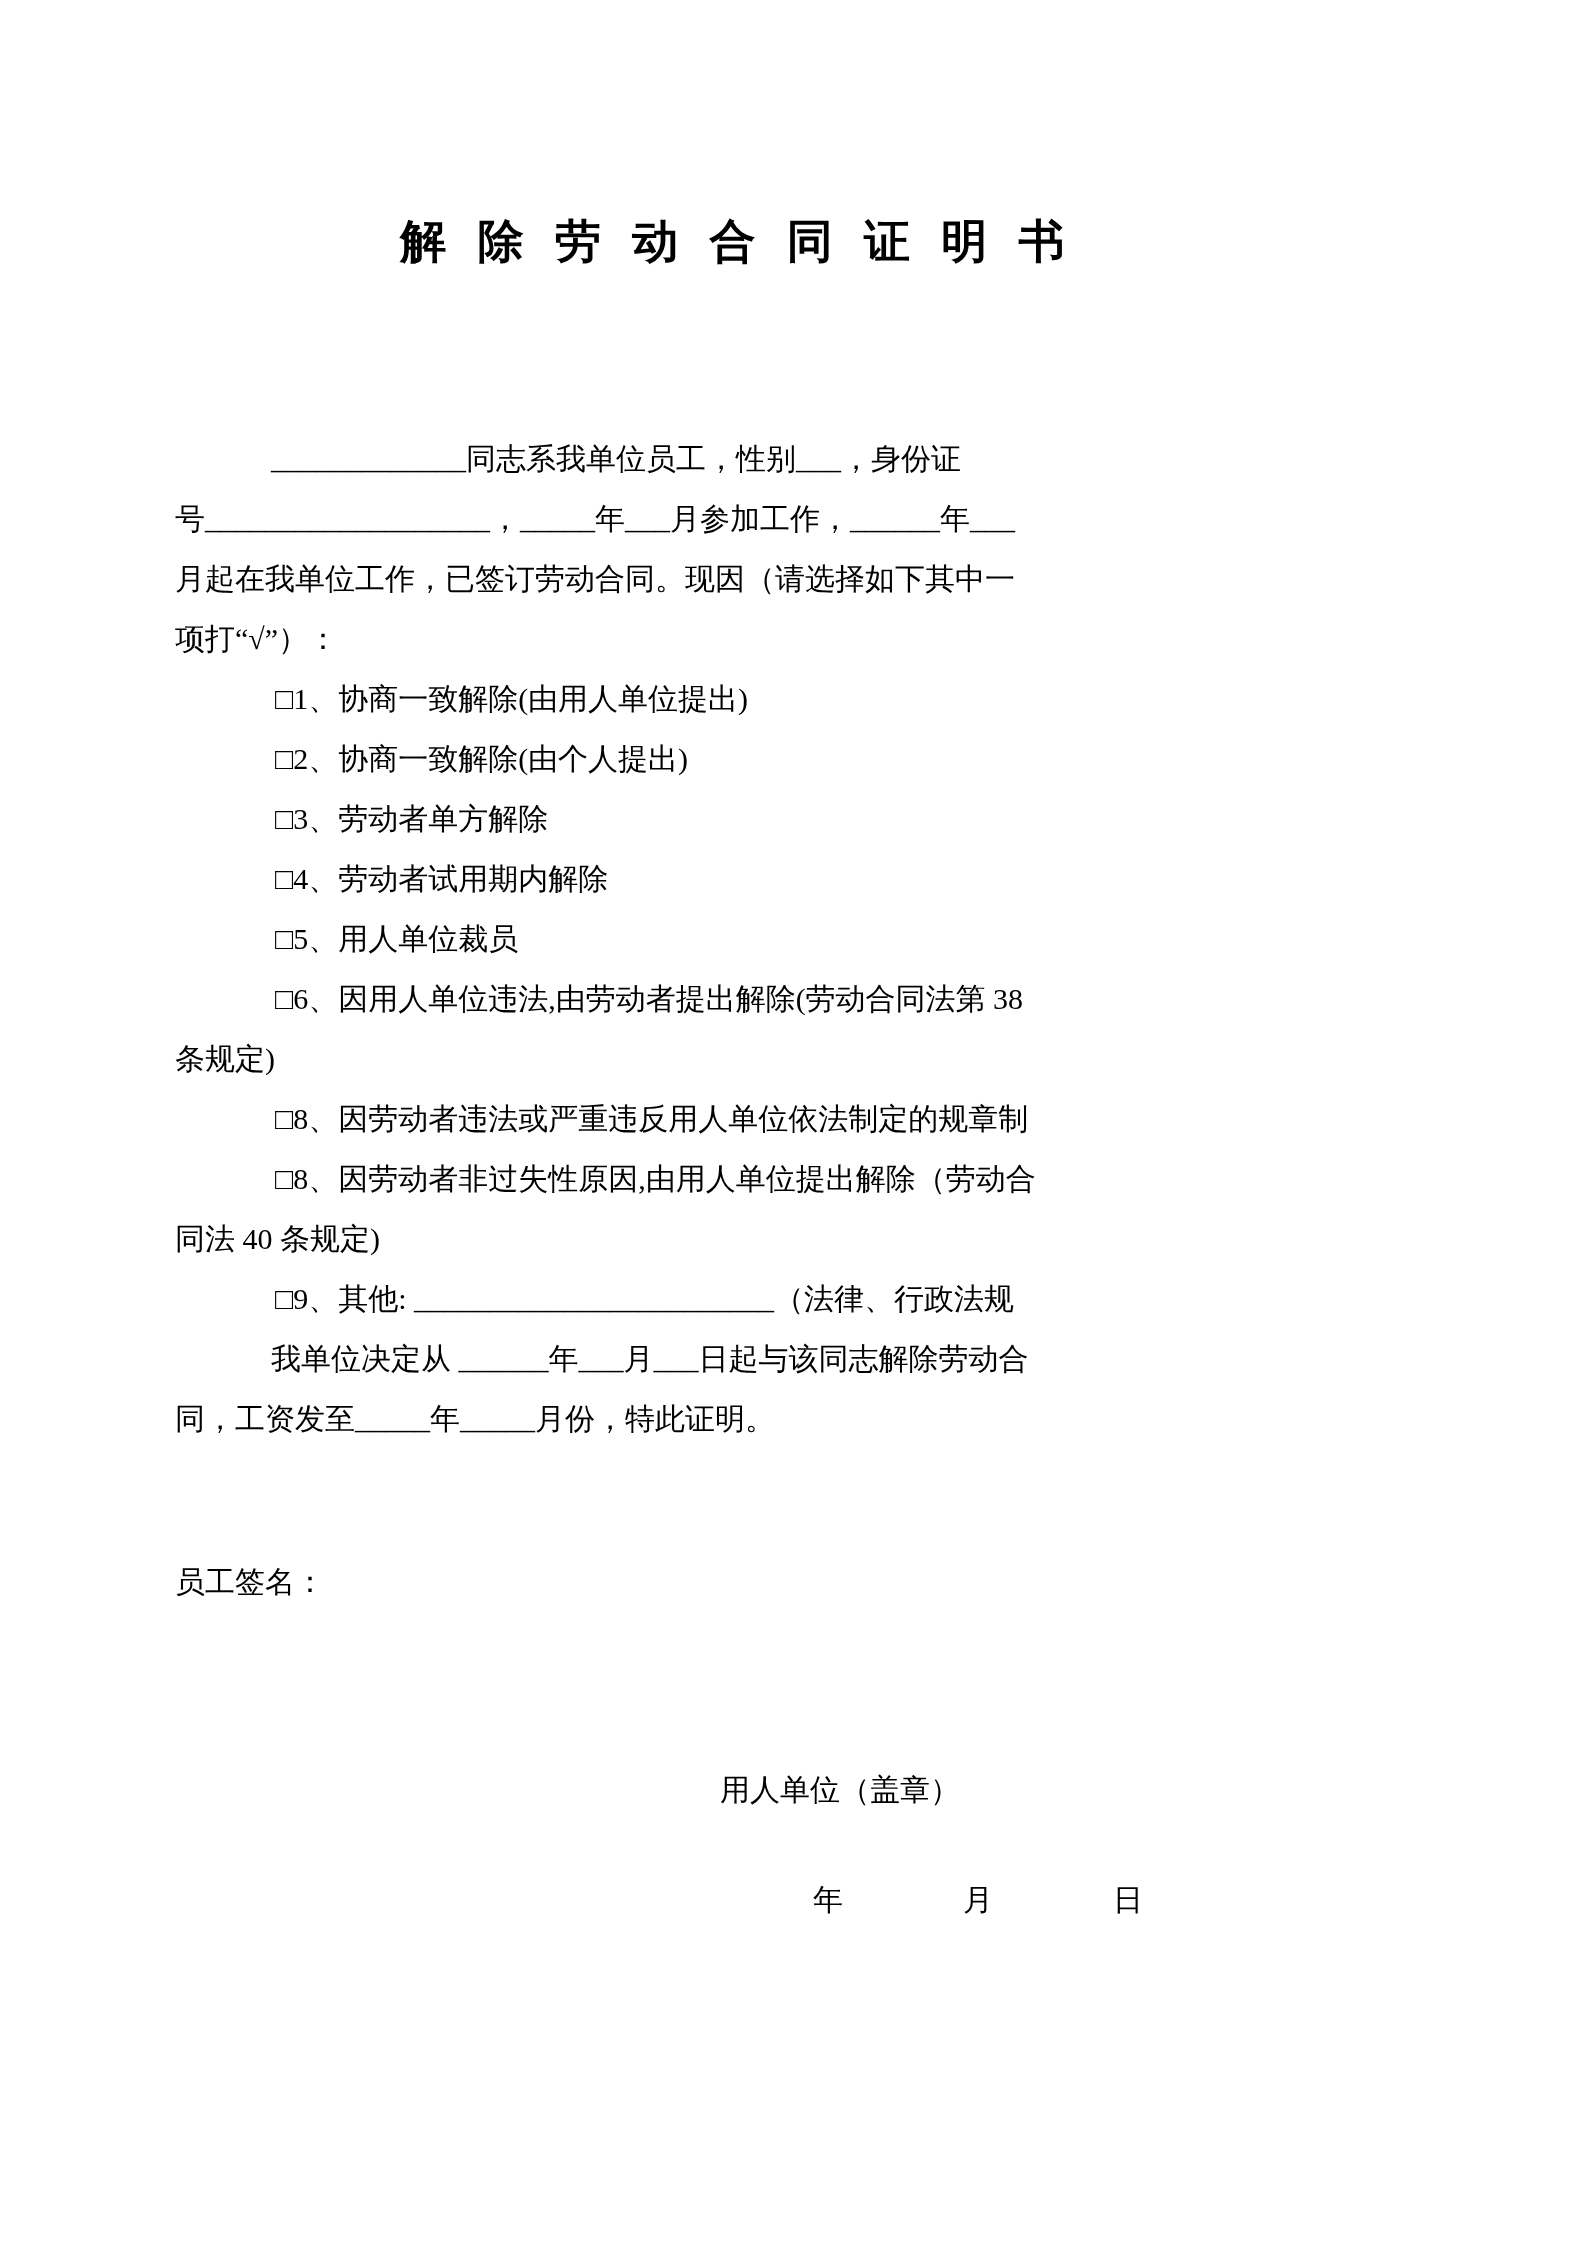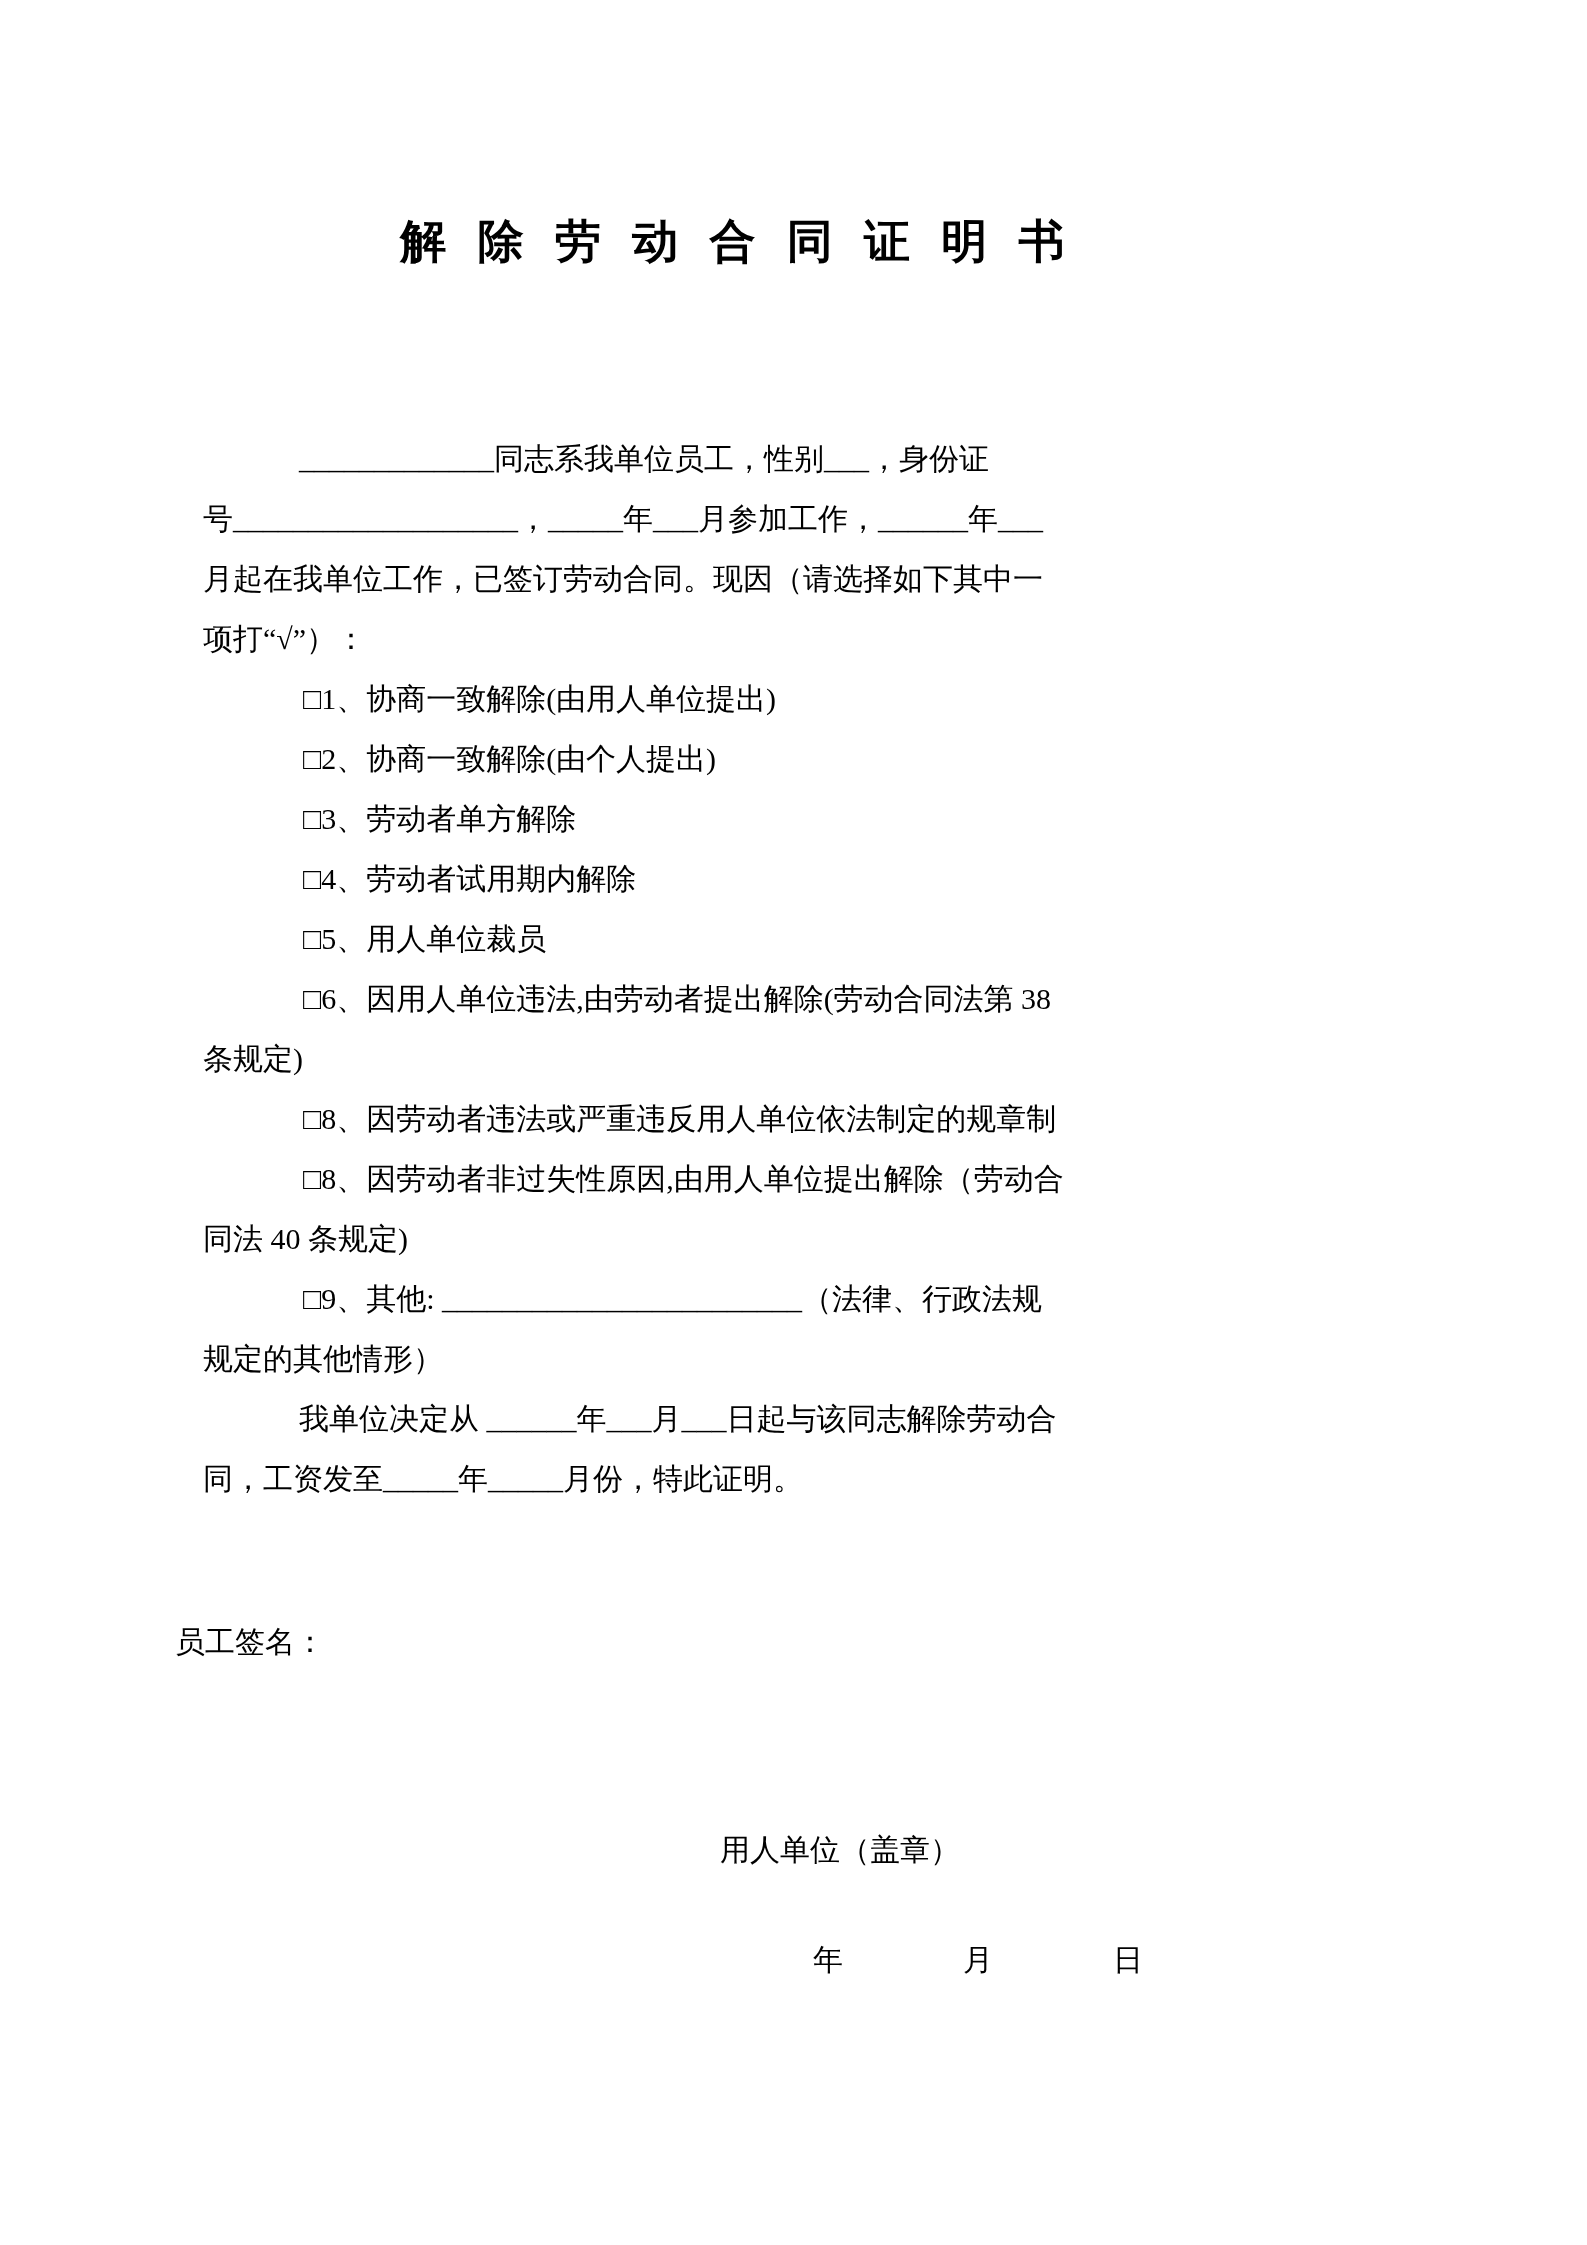--- a/index.html
+++ b/index.html
@@ -22,21 +22,21 @@
     font-weight: bold;
     letter-spacing: 0.68em;
     text-indent: 0.68em;
     white-space: nowrap;
   }
   .body-lines {
     margin-top: 158px;
     font-size: 30px;
     line-height: 60px;
   }
-  .line { white-space: pre-wrap; margin-left: 28px; }
+  .line { white-space: pre-wrap; }
   .line.first  { text-indent: 96px; }
   .line.option { text-indent: 100px; }
   .checkbox { display: inline; }
   .sig-row {
     margin-top: 103px;
     font-size: 30px;
     line-height: 60px;
     white-space: pre-wrap;
   }
   .seal-row {
@@ -70,21 +70,20 @@
       <div class="line option"><span class="checkbox">□</span><span>2、协商一致解除(由个人提出)</span></div>
       <div class="line option"><span class="checkbox">□</span><span>3、劳动者单方解除</span></div>
       <div class="line option"><span class="checkbox">□</span><span>4、劳动者试用期内解除</span></div>
       <div class="line option"><span class="checkbox">□</span><span>5、用人单位裁员</span></div>
       <div class="line option"><span class="checkbox">□</span><span>6、因用人单位违法,由劳动者提出解除(劳动合同法第 38</span></div>
       <div class="line cont">条规定)</div>
       <div class="line option"><span class="checkbox">□</span><span>8、因劳动者违法或严重违反用人单位依法制定的规章制</span></div>
       <div class="line option"><span class="checkbox">□</span><span>8、因劳动者非过失性原因,由用人单位提出解除（劳动合</span></div>
       <div class="line cont">同法 40 条规定)</div>
       <div class="line option"><span class="checkbox">□</span><span>9、其他: ________________________（法律、行政法规</span></div>
-      <div class="line cont">规定的其他情形）</div>
       <div class="line first">我单位决定从 ______年___月___日起与该同志解除劳动合</div>
       <div class="line cont">同，工资发至_____年_____月份，特此证明。</div>
     </div>
 
   <div class="sig-row">员工签名：</div>
 
   <div class="seal-row">用人单位（盖章）</div>
 
   <div class="date-row">年　　　　月　　　　日</div>
 

